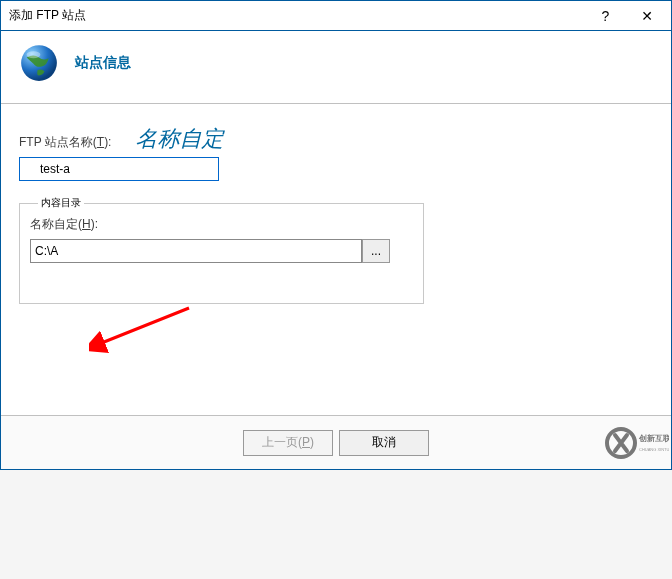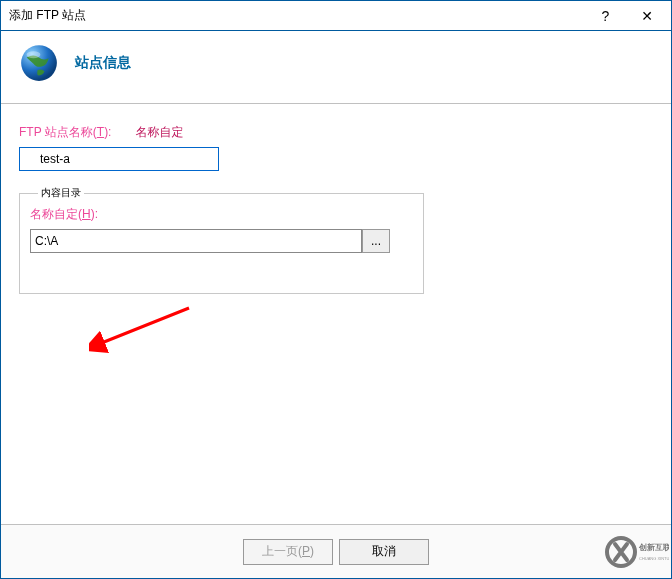--- a/index.html
+++ b/index.html
@@ -4,21 +4,21 @@
 <style>
   * { box-sizing: border-box; }
   body {
     margin: 0;
     font-family: "Microsoft YaHei", "Segoe UI", Tahoma, sans-serif;
     font-size: 12px;
     background: #f5f5f5;
   }
   .window {
     width: 672px;
-    height: 579px;
+    height: 470px;
     background: #fff;
     border: 1px solid #005a9e;
     position: relative;
     display: flex;
     flex-direction: column;
   }
   .titlebar {
     height: 30px;
     background: #fff;
     border-bottom: 1px solid #005a9e;
@@ -66,27 +66,28 @@
     position: relative;
   }
 
   .row-label {
     display: flex;
     align-items: baseline;
     gap: 24px;
   }
   .field-label {
     font-size: 12px;
-    color: #ec4899;
+    color: #404040;
     margin-bottom: 6px;
   }
   .field-label .hotkey { text-decoration: underline; }
   .annotation {
-    color: #be185d;
-    font-size: 12px;
+    color: #0369a1;
+    font-size: 22px;
+    font-style: italic;
   }
 
   .text-input {
     width: 200px;
     height: 24px;
     border: 1px solid #0066cc;
     padding: 2px 20px;
     font-size: 12px;
     font-family: inherit;
     outline: none;

